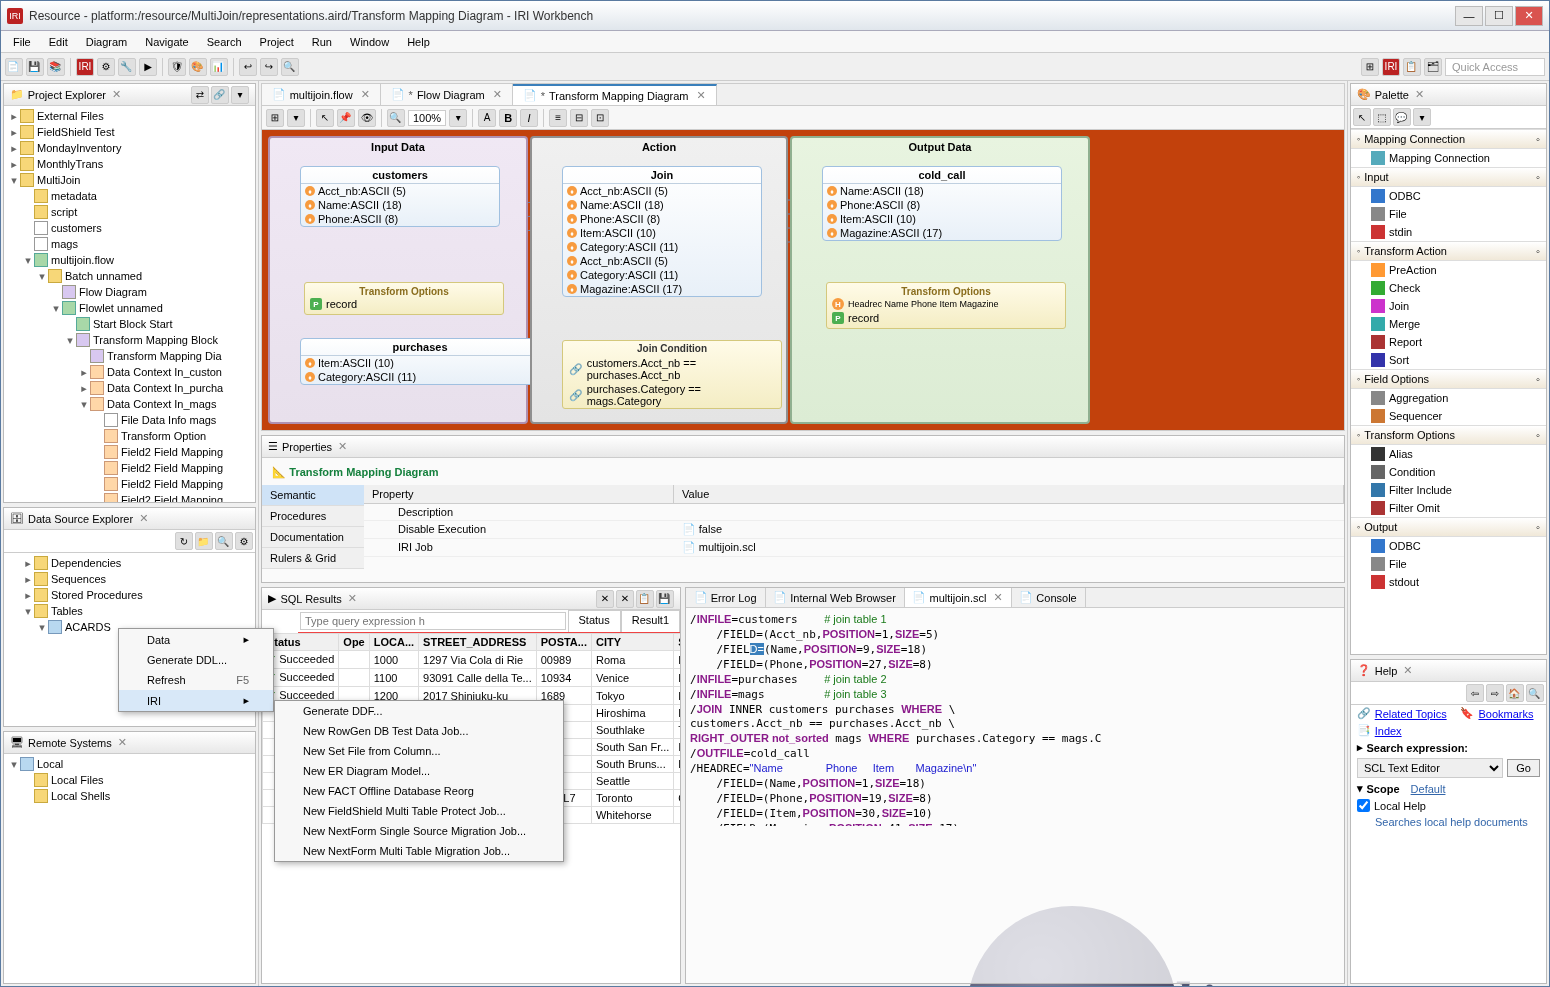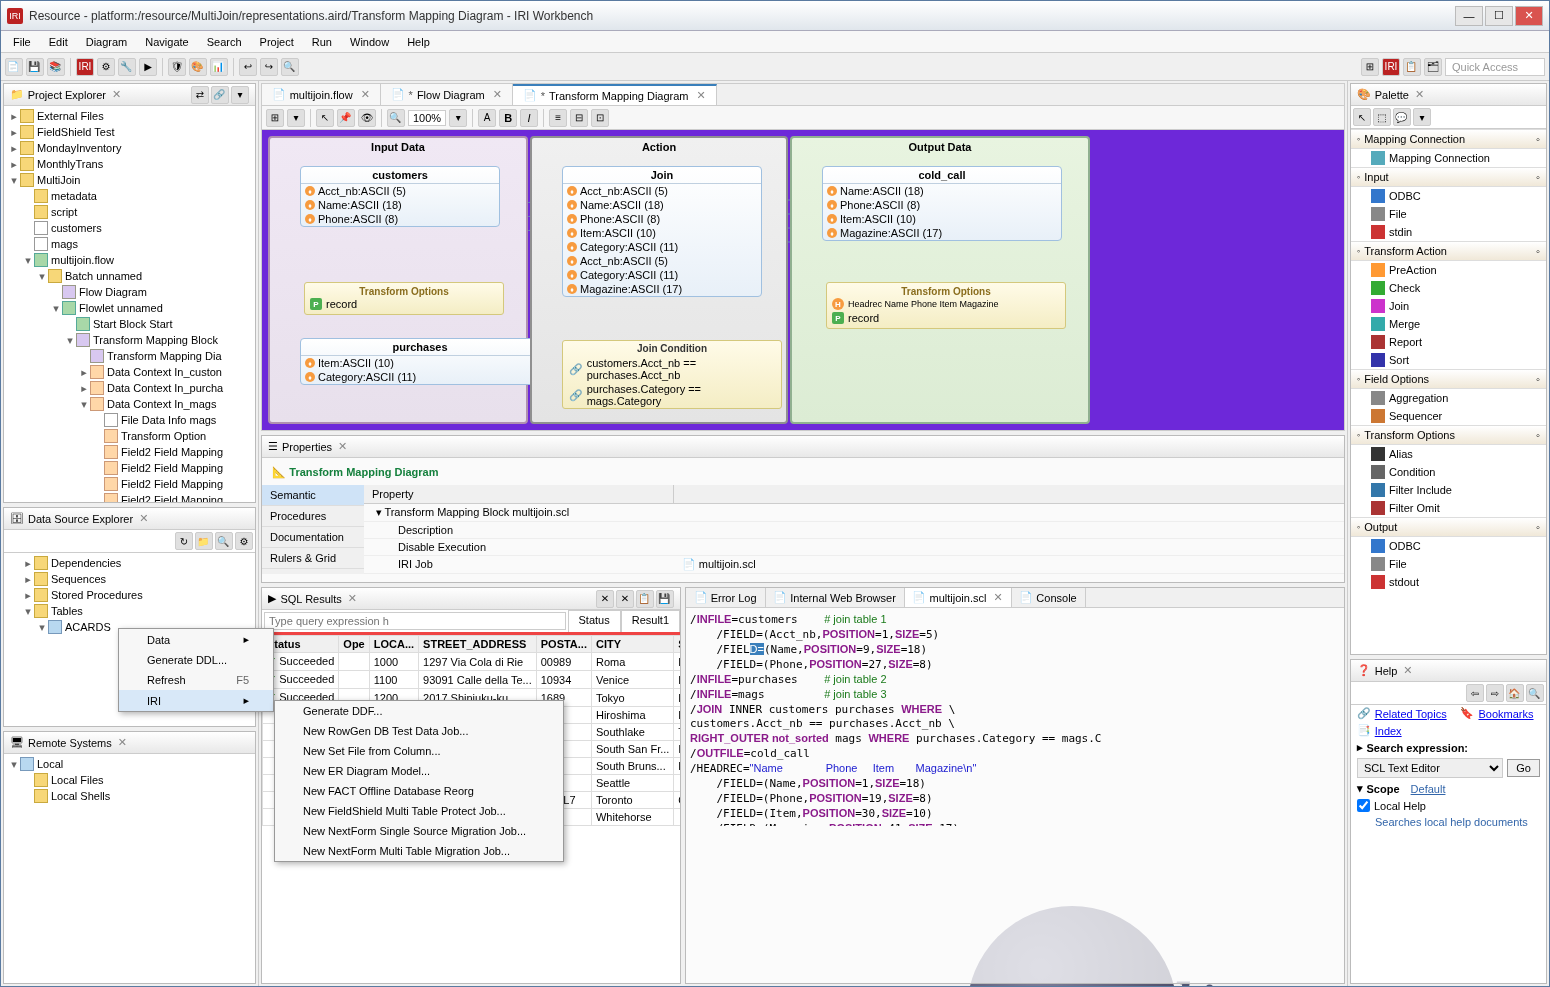--- a/index.html
+++ b/index.html
@@ -35,21 +35,21 @@
 .icon-diag{background:#d8c8f0;border:1px solid #998;}
 .icon-fm{background:#ffd7a8;border:1px solid #c97;}
 .icon-db{background:#b8d8f0;border:1px solid #79b;}
 .editor-area { border:1px solid #ccc; margin:2px; background:#fff; display:flex; flex-direction:column; height:348px;}
 .editor-tabs { height:22px; display:flex; background:#f0f0f0; border-bottom:1px solid #ccc;}
 .etab { padding:3px 10px; border-right:1px solid #ccc; background:#f7f7f7; display:flex; align-items:center; gap:4px; cursor:pointer;}
 .etab.active { background:#fff; border-top:2px solid #3a7fbb;}
 .etab .dirty { color:#555;}
 .diagram-toolbar { height:24px; background:#f7f7f7; border-bottom:1px solid #ccc; display:flex; align-items:center; padding:0 4px; gap:3px;}
 .zoom-box { border:1px solid #ccc; background:#fff; padding:1px 4px; font-size:11px;}
-.canvas { flex:1; position:relative; background:#6d28d9; overflow:hidden;}
+.canvas { flex:1; position:relative; background:#c2410c; overflow:hidden;}
 .panel { position:absolute; border:2px solid; border-radius:4px; }
 .panel-head { text-align:center; font-weight:bold; padding:3px; font-size:11px;}
 .panel.input { left:6px; top:6px; width:260px; height:288px; border-color:#b090b0; background:linear-gradient(#f0e8f4,#e8e0ec);}
 .panel.action { left:268px; top:6px; width:258px; height:288px; border-color:#909090; background:linear-gradient(#f0f0f0,#e4e4e4);}
 .panel.output { left:528px; top:6px; width:300px; height:288px; border-color:#90b090; background:linear-gradient(#e8f4e0,#dcecd4);}
 .node { position:absolute; background:linear-gradient(#fff,#e8f0f8); border:1px solid #a0c0e0; border-radius:4px;}
 .node-head { text-align:center; font-weight:bold; padding:2px; border-bottom:1px solid #c0d0e0;}
 .field { display:flex; align-items:center; padding:1px 4px; gap:3px; font-size:10px;}
 .field .dot { width:10px; height:10px; background:#f79b3f; border-radius:50%; display:flex; align-items:center; justify-content:center; color:#fff; font-size:7px;}
 .tx-opts { background:linear-gradient(#fffbe8,#f4edc4); border:1px solid #d4c87c; border-radius:3px; margin:4px; padding:3px;}
@@ -69,21 +69,21 @@
 .props-cats { width:102px; background:#f0f0f0;}
 .pcat { padding:4px 8px; border-bottom:1px solid #ddd; cursor:pointer;}
 .pcat.sel{background:#cfe3f7;}
 .props-table { flex:1;}
 .pth { display:flex; background:#f0f0f0; border-bottom:1px solid #ccc;}
 .pth div { padding:3px 8px; border-right:1px solid #ccc;}
 .ptr { display:flex; border-bottom:1px solid #eee;}
 .ptr div { padding:2px 8px;}
 .bottom-split { flex:1; display:flex;}
 .sql-view { width:420px;}
-.sql-filter{display:flex;border-bottom:3px solid #ef4444;}
+.sql-filter{display:flex;border-bottom:1px solid #ef4444;margin-left:36px;}
 .sql-input{flex:1;border:1px solid #ccc;padding:2px 4px;margin:2px;color:#999;}
 .sql-tabs{display:flex;gap:0;}
 .sql-tab{padding:3px 10px;border:1px solid #ccc;border-bottom:none;cursor:pointer;}
 .sql-tab.active{background:#fff;}
 .sql-grid{flex:1;overflow:auto;}
 .sql-grid table{width:100%;border-collapse:collapse;}
 .sql-grid th,.sql-grid td{border:1px solid #ddd;padding:2px 4px;text-align:left;white-space:nowrap;overflow:hidden;}
 .sql-grid th{background:#f0f0f0;}
 .ok-icon{color:#3a9a3a;}
 .err-view { flex:1;}
@@ -565,32 +565,30 @@
         <div class="props-row">
           <div class="props-cats" id="pcats">
               <div class="pcat sel">Semantic</div>
               <div class="pcat">Procedures</div>
               <div class="pcat">Documentation</div>
               <div class="pcat">Rulers &amp; Grid</div>
             </div>
           <div class="props-table">
             <div class="pth">
                 <div style="width:310px">Property</div>
+                <div style="flex:1">Value</div>
               </div>
             <div id="prows">
-                <div class="ptr">
-                  <div style="width:310px;padding-left:12px">▾ Transform Mapping Block multijoin.scl</div>
-                  <div style="flex:1"></div>
-                </div>
                 <div class="ptr">
                   <div style="width:310px;padding-left:34px">Description</div>
                   <div style="flex:1"></div>
                 </div>
                 <div class="ptr">
                   <div style="width:310px;padding-left:34px">Disable Execution</div>
+                  <div style="flex:1"><span style="color:#888">📄</span> false</div>
                 </div>
                 <div class="ptr">
                   <div style="width:310px;padding-left:34px">IRI Job</div>
                   <div style="flex:1"><span style="color:#888">📄</span> multijoin.scl</div>
                 </div>
               </div>
           </div>
         </div>
       </div>
 

